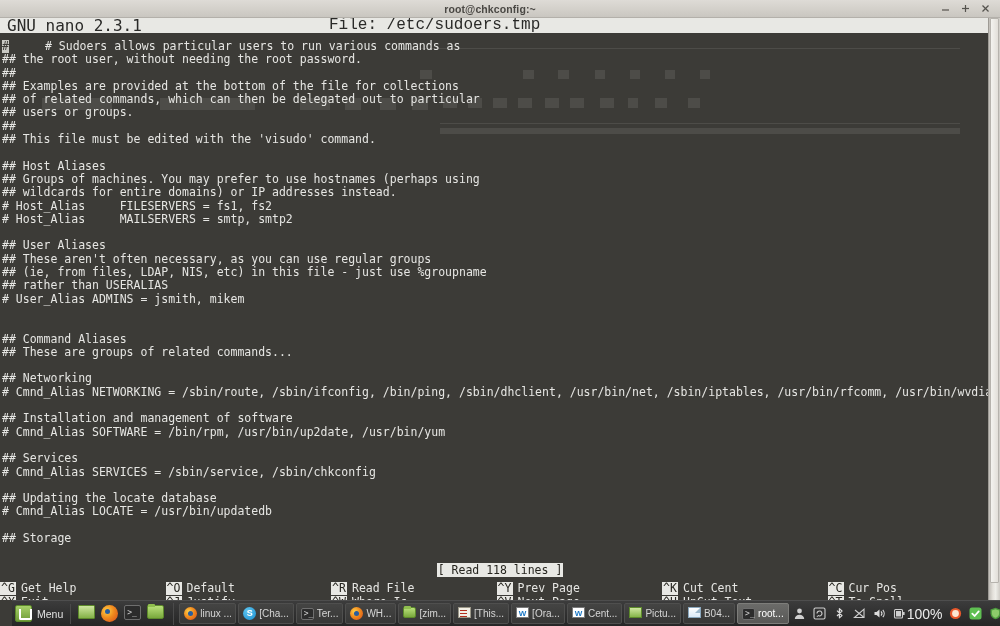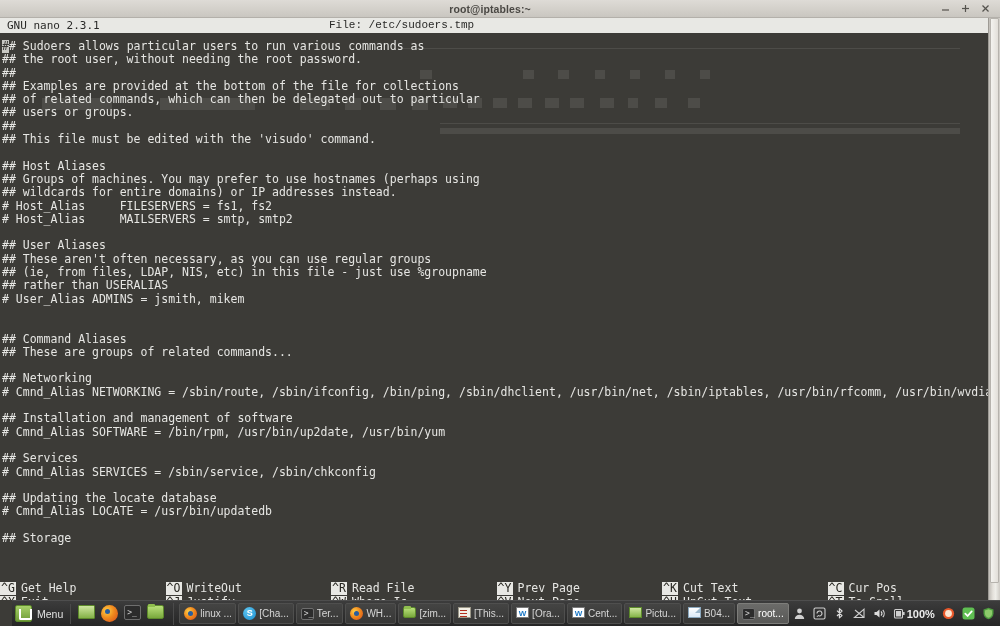--- a/index.html
+++ b/index.html
@@ -44,37 +44,37 @@
   }
   .ghost-bar{position:absolute;background:#ffffff;}
   .ghost-txt{
     position:absolute;color:#ffffff;font-family:Liberation Mono, monospace;
     font-size:10px;white-space:nowrap;margin-top:34px;
   }
 
   .nano-head{
     position:absolute;left:0;top:0;width:1000px;height:15px;
     background:#e8e8e4;color:#2a2a28;
-    font-size:11px;line-height:15px;
+    font-size:16px;line-height:15px;
     display:flex;align-items:center;white-space:pre;
     box-sizing:border-box;
   }
   .nano-head .nh-ver{padding-left:7px;}
   .nano-head .nh-file{position:absolute;left:329px;font-family:Liberation Mono, monospace;}
 
   .editor{
     position:absolute;left:0;top:22px;width:994px;height:520px;
     color:#e6e6e3;font-size:11.5px;line-height:13.31px;
     white-space:pre;overflow:hidden;
   }
   .editor .ln{height:13.31px;padding-left:2px;}
   .editor .cursor{
     background:#c9c9c4;color:#3c3b37;
   }
-  .cont{color:#e6e6e3;}
+  .cont{color:#e6e6e3;margin-left:36px;}
 
   .statusline{
     position:absolute;left:0;top:541px;width:1000px;height:14px;
     text-align:center;
   }
   .statusline .sbox{
     display:inline-block;background:#e8e8e4;color:#26251f;
     font-size:11.5px;line-height:14px;padding:0 1px;
     border:0;
   }
@@ -141,21 +141,21 @@
   .task.active{
     background:linear-gradient(to bottom,#6b6b69,#585856);
     border-color:#7d7d7a;color:#ffffff;
   }
   .task .ti{width:13px;height:13px;flex:0 0 13px;position:relative;}
   .task .tl{overflow:hidden;text-overflow:clip;}
 
   .tray{display:flex;align-items:center;gap:7px;padding:0 6px 0 4px;height:22px;}
   .tray .tri{width:13px;height:13px;position:relative;}
   .batt{display:flex;align-items:center;gap:1px;}
-  .batt .pct{font-size:11px;color:#ececec;font-weight:bold;}
+  .batt .pct{font-size:14px;color:#ececec;}
 
   
   .ico-folder{
     background:linear-gradient(to bottom,#b9e07a,#79a83c);
     border:1px solid #5d8a2b;border-radius:1px 2px 2px 2px;box-sizing:border-box;
   }
   .ico-folder:before{
     content:"";position:absolute;left:0;top:-2px;width:7px;height:3px;
     background:#8fbe4e;border-radius:1px 1px 0 0;
   }
@@ -205,21 +205,21 @@
     background:linear-gradient(to bottom,#cfe7a0,#86b44a);
     border:1px solid #5d8a2b;box-sizing:border-box;
   }
 </style>
 </head>
 <body>
 
 <div id="app">
 
   <div class="titlebar">
-    <div class="tb-title">root@iptables:~</div>
+    <div class="tb-title">root@chkconfig:~</div>
     <div class="tb-btns">
       <div class="tb-btn">
         <svg width="11" height="11" viewBox="0 0 11 11">
             <line x1="2" y1="7" x2="9" y2="7" stroke="#55534e" stroke-width="1.2"></line>
           </svg>
       </div>
       <div class="tb-btn">
         <svg width="11" height="11" viewBox="0 0 11 11">
             <line x1="5.5" y1="2" x2="5.5" y2="9" stroke="#55534e" stroke-width="1.2"></line>
             <line x1="2" y1="5.5" x2="9" y2="5.5" stroke="#55534e" stroke-width="1.2"></line>
@@ -269,28 +269,31 @@
       <div class="ghost-txt" style="left:720px;top:587px;">English (USA)</div>
     </div>
 
     <div class="nano-head">
       <span class="nh-ver">GNU nano 2.3.1</span>
       <span class="nh-file">File: /etc/sudoers.tmp</span>
     </div>
 
     <div class="editor" id="editor"><div class="ln"><span class="cursor">#</span><span class="cont"># Sudoers allows particular users to run various commands as</span></div><div class="ln">## the root user, without needing the root password.</div><div class="ln">##</div><div class="ln">## Examples are provided at the bottom of the file for collections</div><div class="ln">## of related commands, which can then be delegated out to particular</div><div class="ln">## users or groups.</div><div class="ln">##</div><div class="ln">## This file must be edited with the 'visudo' command.</div><div class="ln">&nbsp;</div><div class="ln">## Host Aliases</div><div class="ln">## Groups of machines. You may prefer to use hostnames (perhaps using</div><div class="ln">## wildcards for entire domains) or IP addresses instead.</div><div class="ln"># Host_Alias     FILESERVERS = fs1, fs2</div><div class="ln"># Host_Alias     MAILSERVERS = smtp, smtp2</div><div class="ln">&nbsp;</div><div class="ln">## User Aliases</div><div class="ln">## These aren't often necessary, as you can use regular groups</div><div class="ln">## (ie, from files, LDAP, NIS, etc) in this file - just use %groupname</div><div class="ln">## rather than USERALIAS</div><div class="ln"># User_Alias ADMINS = jsmith, mikem</div><div class="ln">&nbsp;</div><div class="ln">&nbsp;</div><div class="ln">## Command Aliases</div><div class="ln">## These are groups of related commands...</div><div class="ln">&nbsp;</div><div class="ln">## Networking</div><div class="ln"># Cmnd_Alias NETWORKING = /sbin/route, /sbin/ifconfig, /bin/ping, /sbin/dhclient, /usr/bin/net, /sbin/iptables, /usr/bin/rfcomm, /usr/bin/wvdial, /sbin/iwcon$</div><div class="ln">&nbsp;</div><div class="ln">## Installation and management of software</div><div class="ln"># Cmnd_Alias SOFTWARE = /bin/rpm, /usr/bin/up2date, /usr/bin/yum</div><div class="ln">&nbsp;</div><div class="ln">## Services</div><div class="ln"># Cmnd_Alias SERVICES = /sbin/service, /sbin/chkconfig</div><div class="ln">&nbsp;</div><div class="ln">## Updating the locate database</div><div class="ln"># Cmnd_Alias LOCATE = /usr/bin/updatedb</div><div class="ln">&nbsp;</div><div class="ln">## Storage</div></div>
 
+    <div class="statusline">
+      <span class="sbox">[ Read 118 lines ]</span>
+    </div>
 
     <div class="shortcuts" id="shortcuts">
         <div class="sc-row">
           <div class="sc-cell"><span class="sc-key">^G</span><span>Get Help</span></div>
-          <div class="sc-cell"><span class="sc-key">^O</span><span>WriteOut</span></div>
+          <div class="sc-cell"><span class="sc-key">^O</span><span>Default</span></div>
           <div class="sc-cell"><span class="sc-key">^R</span><span>Read File</span></div>
           <div class="sc-cell"><span class="sc-key">^Y</span><span>Prev Page</span></div>
-          <div class="sc-cell"><span class="sc-key">^K</span><span>Cut Text</span></div>
+          <div class="sc-cell"><span class="sc-key">^K</span><span>Cut Cent</span></div>
           <div class="sc-cell"><span class="sc-key">^C</span><span>Cur Pos</span></div>
         </div>
         <div class="sc-row">
           <div class="sc-cell"><span class="sc-key">^X</span><span>Exit</span></div>
           <div class="sc-cell"><span class="sc-key">^J</span><span>Justify</span></div>
           <div class="sc-cell"><span class="sc-key">^W</span><span>Where Is</span></div>
           <div class="sc-cell"><span class="sc-key">^V</span><span>Next Page</span></div>
           <div class="sc-cell"><span class="sc-key">^U</span><span>UnCut Text</span></div>
           <div class="sc-cell"><span class="sc-key">^T</span><span>To Spell</span></div>
         </div>

